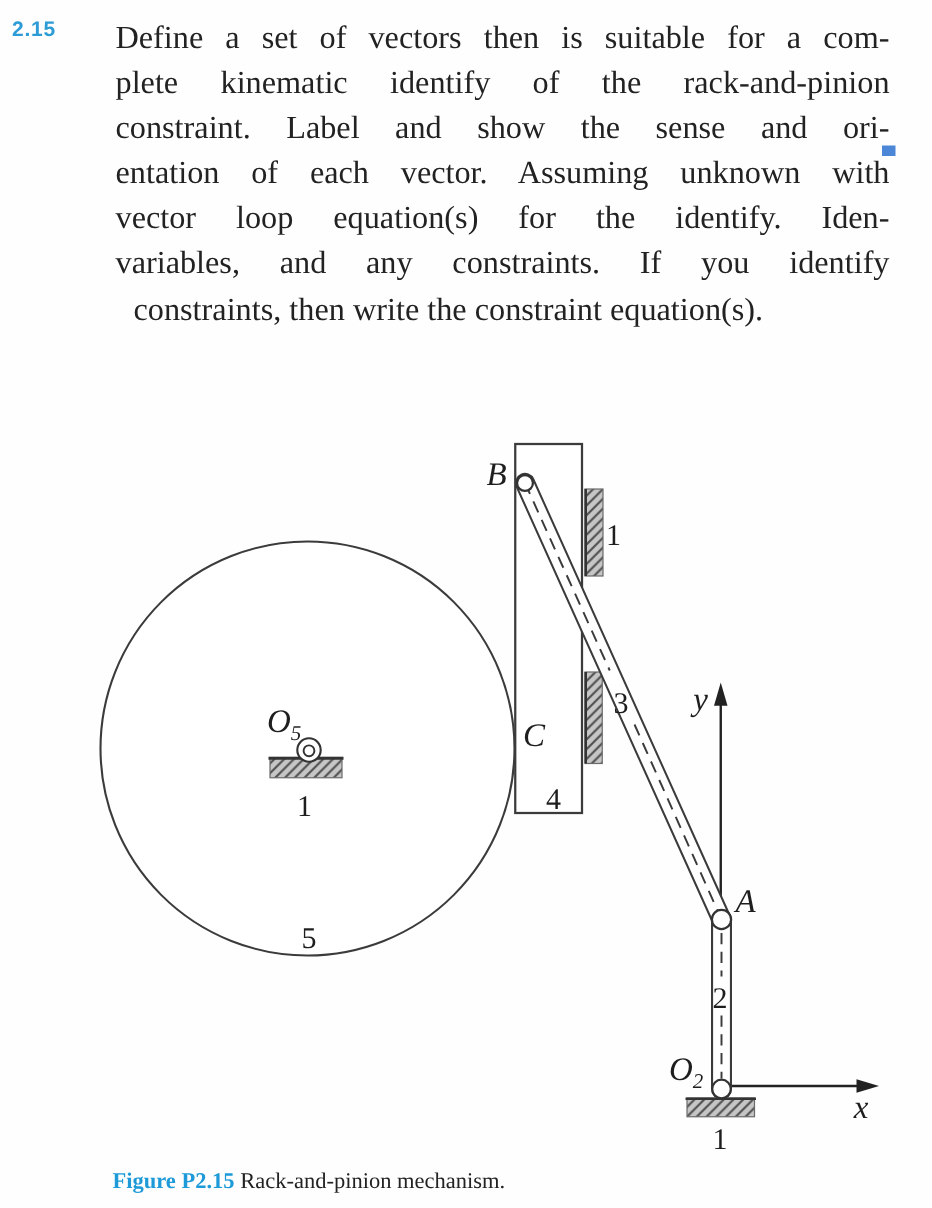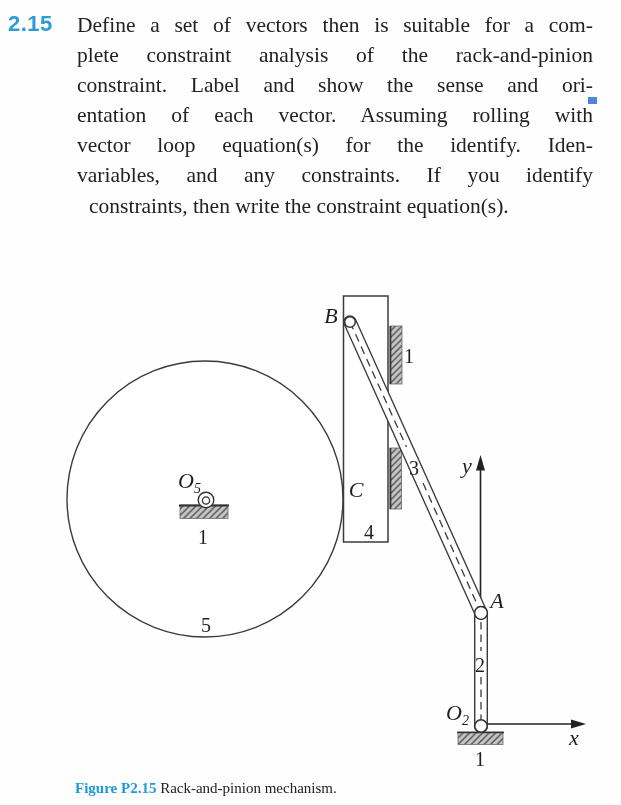--- a/index.html
+++ b/index.html
@@ -14,21 +14,21 @@
     position:relative;
     width:621px;height:805px;
     background:#fefefe;
     overflow:hidden;
     font-family:"Liberation Serif", serif;
     color:var(--ink);
   }
   #problem-number{
     position:absolute;left:8px;top:11px;
     font-family:"Liberation Sans", sans-serif;
-    font-weight:bold;font-size:22px;
+    font-weight:bold;font-size:14px;
     color:var(--accent-blue);
     letter-spacing:0.5px;
   }
   #problem-text{
     position:absolute;left:77px;top:10px;width:516px;
     font-size:21.5px;line-height:30.1px;
     color:var(--ink);
   }
   .ptext-line{
     text-align:justify;
@@ -63,23 +63,23 @@
 </style>
 </head>
 <body>
 
 <div id="page">
 
   <div id="problem-number">2.15</div>
 
   <div id="problem-text">
     <div class="ptext-line">Define a set of vectors then is suitable for a com-</div>
-    <div class="ptext-line">plete constraint analysis of the rack-and-pinion</div>
+    <div class="ptext-line">plete kinematic identify of the rack-and-pinion</div>
     <div class="ptext-line">constraint. Label and show the sense and ori-</div>
-    <div class="ptext-line">entation of each vector. Assuming rolling with</div>
+    <div class="ptext-line">entation of each vector. Assuming unknown with</div>
     <div class="ptext-line">vector loop equation(s) for the identify. Iden-</div>
     <div class="ptext-line">variables, and any constraints. If you identify</div>
     <div class="ptext-line">constraints, then write the constraint equation(s).</div>
   </div>
 
   <div id="margin-marker"></div>
 
   <svg id="figure-svg" viewBox="0 0 621 805" xmlns="http://www.w3.org/2000/svg">
     <defs>
       <pattern id="hatch" width="6.5" height="6.5" patternUnits="userSpaceOnUse">

